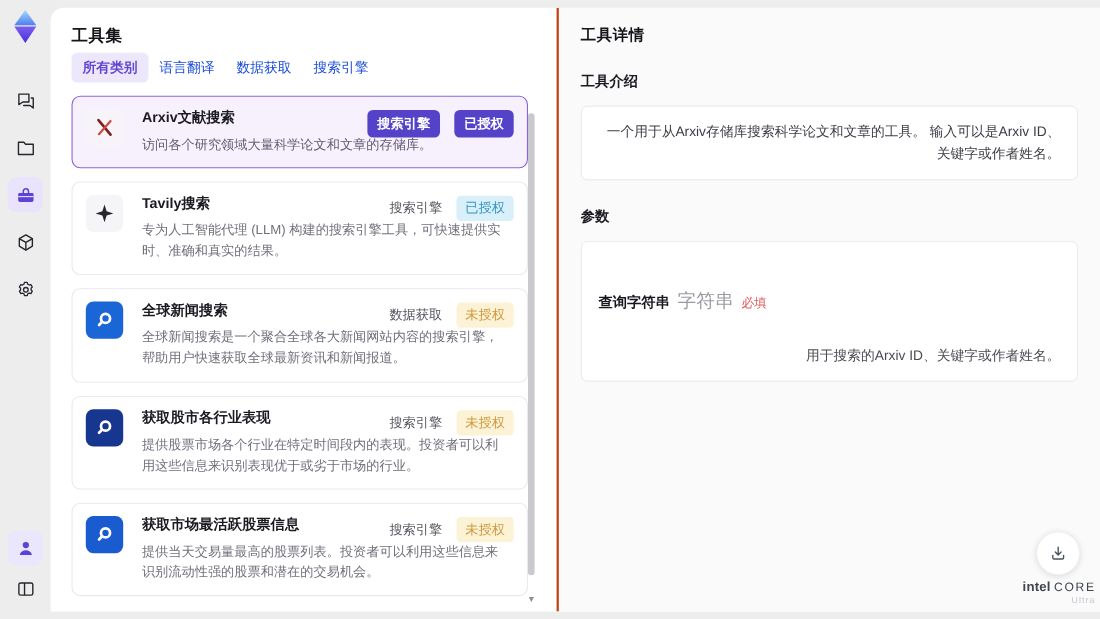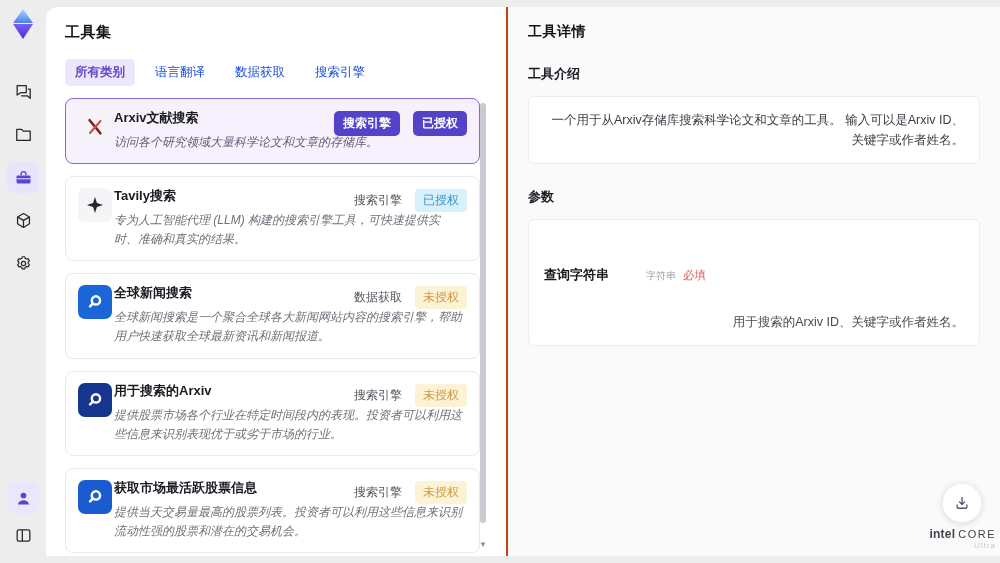--- a/index.html
+++ b/index.html
@@ -20,52 +20,52 @@
   .rail-btn.highlight{background:#eae6fb;color:#5b43d8;}
   .rail-bottom{position:absolute;bottom:12px;left:0;width:46px;display:flex;flex-direction:column;gap:5px;align-items:center;}
   .rail-ic{display:flex;}
   
   .content{position:absolute;left:46px;top:7px;right:0;bottom:7px;background:#ffffff;
     border-top-left-radius:12px;overflow:hidden;display:flex;}
   
   .left-panel{width:460px;flex:none;position:relative;box-sizing:border-box;
     padding:16px 0 0 19px;overflow:hidden;height:100%;}
   .panel-title{font-size:15px;font-weight:bold;color:#141419;letter-spacing:.5px;}
-  .tabs{margin-top:17px;display:flex;gap:10px;align-items:center;}
+  .tabs{margin-top:6px;display:flex;align-items:center;}
   .tab{font-size:12.5px;color:#1d4ed8;padding:5px 10px;border-radius:5px;border:none;background:transparent;cursor:pointer;}
   .tab.active{background:#ede7fb;color:#6247cf;font-weight:bold;}
   .cards{margin-top:12px;width:415px;}
   .tool-card{position:relative;border:1px solid #e9e9ee;border-radius:8px;background:#fff;
-    padding:11px 12px;display:flex;gap:2px;margin-bottom:12px;cursor:pointer;box-sizing:border-box;}
+    padding:11px 12px;display:flex;gap:17px;margin-bottom:12px;cursor:pointer;box-sizing:border-box;}
   .tool-card.selected{background:#f7f1fd;border:1.5px solid #8a66dd;}
   .tool-icon{width:34px;height:34px;border-radius:7px;flex:none;display:flex;align-items:center;justify-content:center;background:#f4f4f6;}
   .tool-icon svg{width:22px;height:22px;}
   .tool-body{flex:1;min-width:0;}
   .tool-title{font-size:13px;font-weight:bold;color:#1a1a21;line-height:1.3;}
-  .tool-desc{margin-top:6px;font-size:12px;color:#70707b;line-height:1.6;padding-right:4px;font-style:italic;}
+  .tool-desc{margin-top:6px;font-size:12px;color:#70707b;line-height:1.6;padding-right:4px;}
   .tool-card.selected .tool-desc{color:#645c74;}
   .tool-badges{position:absolute;top:12px;right:12px;display:flex;gap:13px;align-items:center;}
   .cat-badge{font-size:12px;color:#56565f;}
   .auth-badge{font-size:12px;padding:3px 8px;border-radius:4px;background:#fcf2d6;color:#cf9a3e;}
   .auth-badge.ok{background:#d9effa;color:#3596c4;}
   .tool-card.selected .cat-badge,
   .tool-card.selected .auth-badge{background:#5443c8;color:#fff;padding:4px 9px;border-radius:5px;font-weight:bold;font-size:12px;}
   
   .scroll-thumb{position:absolute;right:20px;top:96px;width:6px;height:420px;background:#c9c9cf;border-radius:3px;}
   .scroll-arrow{position:absolute;right:19px;top:534px;font-size:8px;color:#8e8e96;line-height:1;}
   
   .right-panel{flex:1;background:#fafafb;border-left:2px solid #c2410c;box-sizing:border-box;
     padding:16px 20px;position:relative;}
   .detail-title{font-size:14px;font-weight:bold;color:#141419;letter-spacing:.5px;}
   .section-head{margin-top:24px;font-size:13px;font-weight:bold;color:#1a1a21;}
   .info-box{margin-top:13px;background:#fff;border:1px solid #ececef;border-radius:6px;
     padding:13px 15px;font-size:12.5px;color:#3c3c44;line-height:1.6;text-align:right;}
   .param-row .param-head{display:flex;align-items:baseline;gap:7px;}
   .param-name{font-size:13px;font-weight:bold;color:#17171d;margin-top:32px;}
-  .param-type{font-size:10px;color:#9a9aa3;margin-left:30px;}
+  .param-type{font-size:17px;color:#9a9aa3;}
   .param-required{font-size:11.5px;color:#e05b5b;}
   .param-desc{margin-top:26px;font-size:12.5px;color:#4a4a52;}
   
   .fab{position:absolute;right:18px;bottom:40px;width:40px;height:40px;border-radius:50%;
     background:#fff;border:1px solid #f0f0f2;box-shadow:0 1px 6px rgba(0,0,0,.13);
     display:flex;align-items:center;justify-content:center;cursor:pointer;}
   .fab svg{width:18px;height:18px;color:#4a5560;}
   .intel{position:absolute;right:4px;bottom:12px;text-align:right;line-height:1.1;}
   .intel .i1{font-size:12px;font-weight:bold;color:#3f454d;letter-spacing:.2px;}
   .intel .i2{font-size:11px;color:#3f454d;letter-spacing:1.5px;margin-left:3px;}
@@ -230,21 +230,21 @@
         </div>
 
         <div class="tool-card">
           <div class="tool-icon" style="background: rgb(22, 54, 143);">
             <svg viewBox="0 0 24 24" fill="none" stroke="#fff" stroke-width="2.7" stroke-linecap="round">
               <circle cx="13" cy="10.3" r="4.5"></circle>
               <path d="M9.7 13.7 6.6 16.8"></path>
             </svg>
           </div>
           <div class="tool-body">
-            <div class="tool-title">用于搜索的Arxiv</div>
+            <div class="tool-title">获取股市各行业表现</div>
             <div class="tool-desc">提供股票市场各个行业在特定时间段内的表现。投资者可以利用这些信息来识别表现优于或劣于市场的行业。</div>
           </div>
           <div class="tool-badges">
             <span class="cat-badge">搜索引擎</span>
             <span class="auth-badge">未授权</span>
           </div>
         </div>
 
         <div class="tool-card">
           <div class="tool-icon" style="background: rgb(27, 91, 208);">

